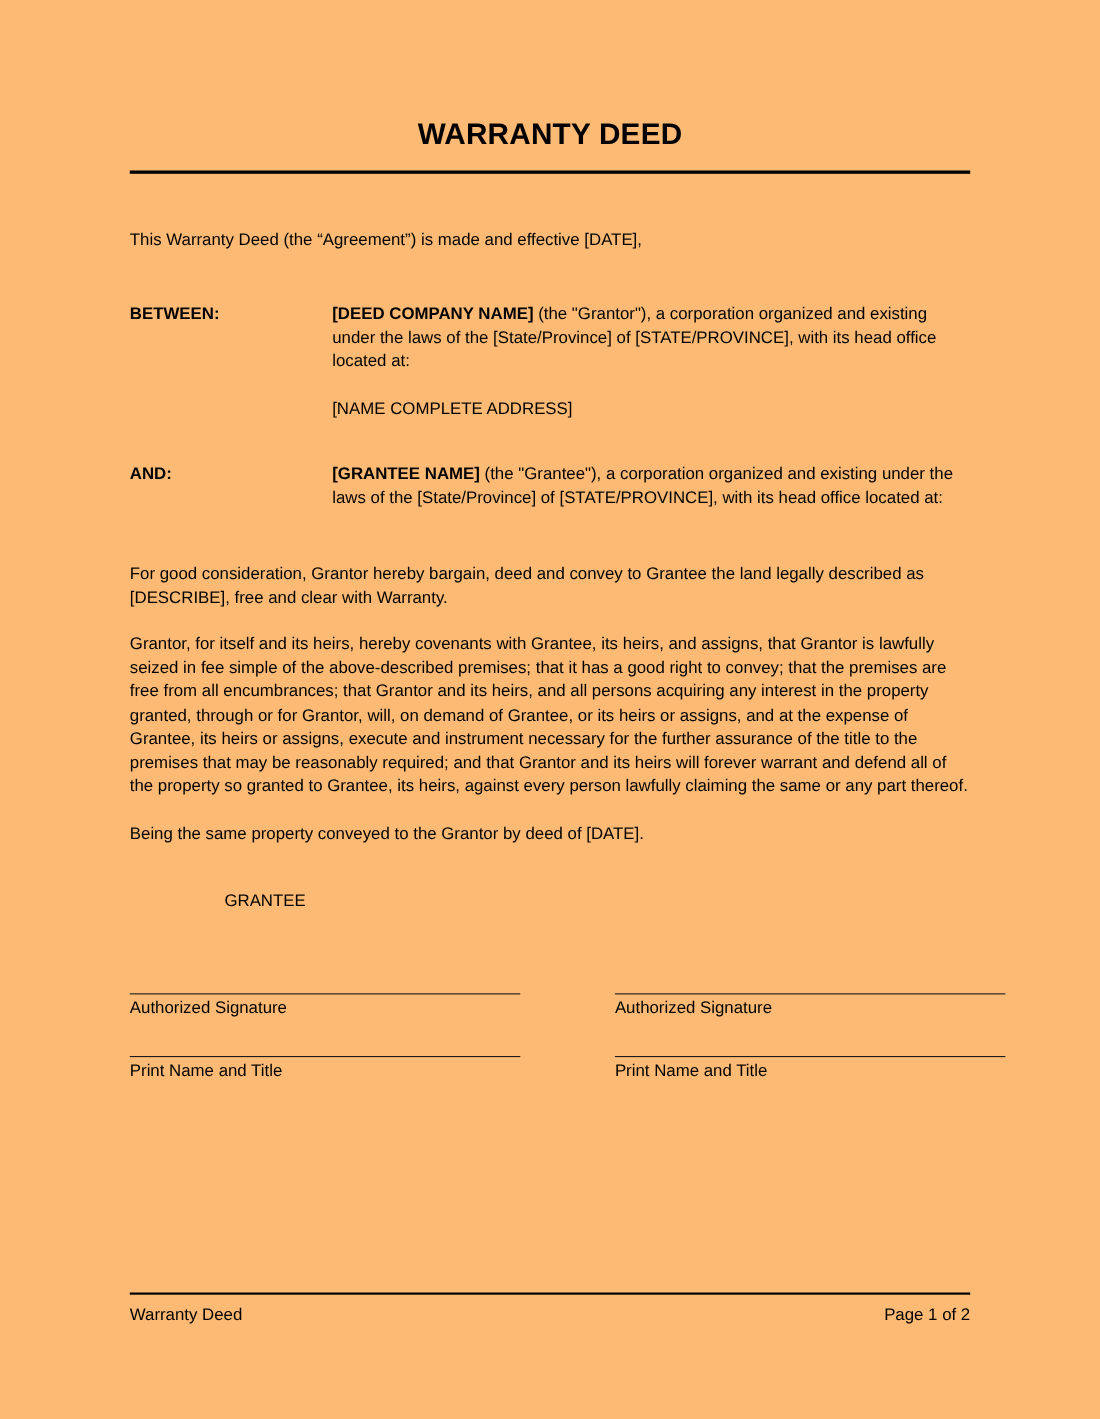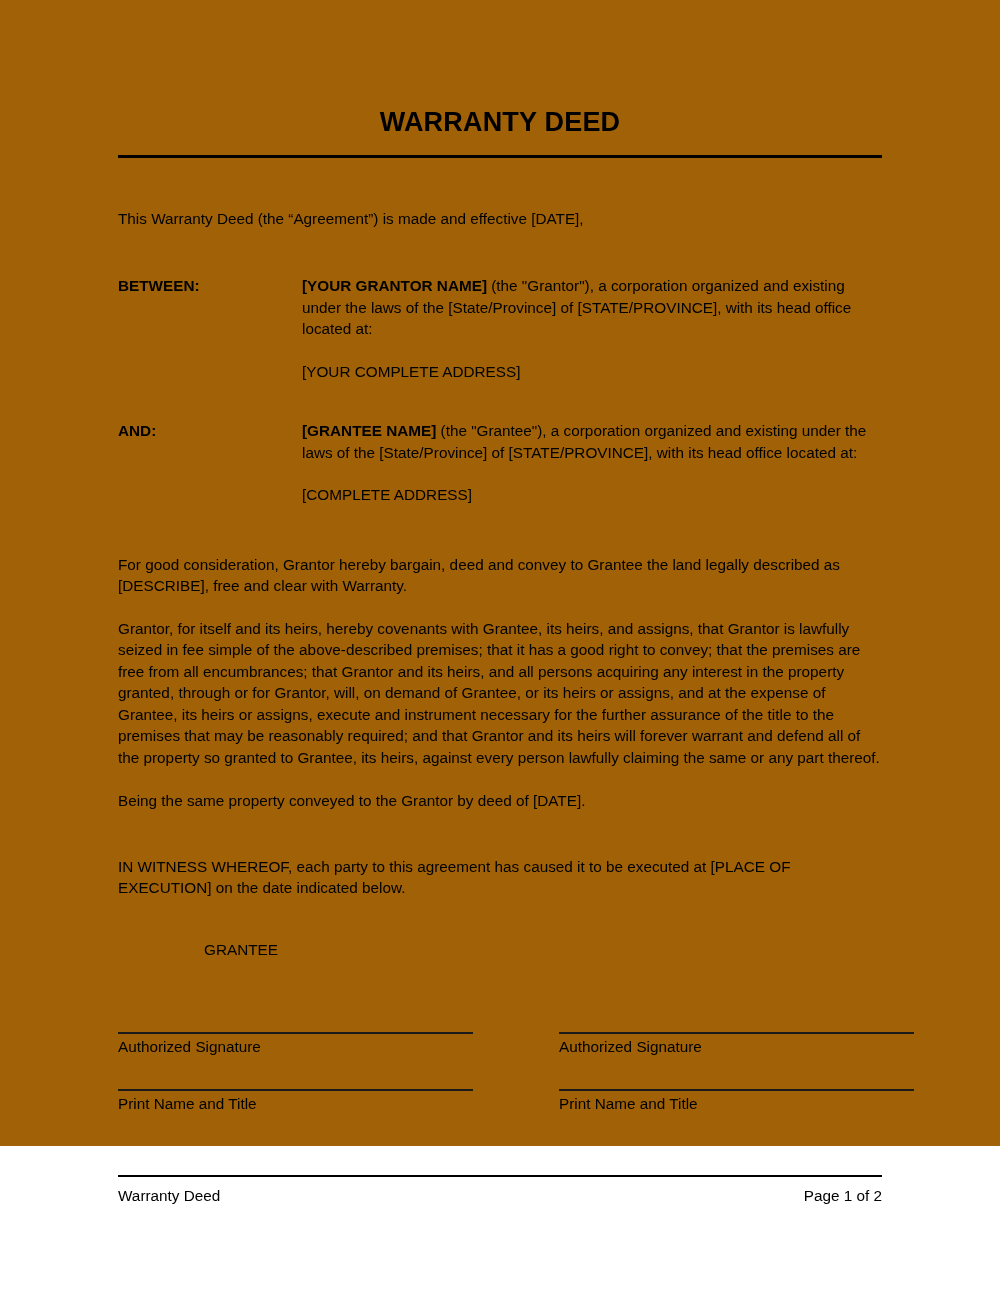--- a/index.html
+++ b/index.html
@@ -11,23 +11,23 @@
     width: 1000px;
     height: 1290px;
     font-family: "Liberation Sans", sans-serif;
     color: #000000;
     -webkit-font-smoothing: antialiased;
   }
 
   .page {
     position: relative;
     width: 1000px;
-    height: 1146px;
+    height: 1290px;
     box-sizing: border-box;
-    background: #a16207;
+    background: #fdba74;
     padding-left: 28px;
   }
 
   .content {
     position: absolute;
     left: 118px;
     top: 0;
     width: 764px;   
   }
 
@@ -159,44 +159,42 @@
     <h1 class="doc-title">WARRANTY DEED</h1>
 
     <div class="title-rule"></div>
 
     <p class="para intro">This Warranty Deed (the “Agreement”) is made and effective [DATE],</p>
 
     <div class="party party-between">
       <div class="party-label">BETWEEN:</div>
       <div class="party-body">
         <div>
-          <span class="bold">[YOUR GRANTOR NAME]</span><span> (the "Grantor"), a corporation organized and existing under the laws of the [State/Province] of [STATE/PROVINCE], with its head office located at:</span>
-        </div>
-        <div class="addr">[YOUR COMPLETE ADDRESS]</div>
+          <span class="bold">[DEED COMPANY NAME]</span><span> (the "Grantor"), a corporation organized and existing under the laws of the [State/Province] of [STATE/PROVINCE], with its head office located at:</span>
+        </div>
+        <div class="addr">[NAME COMPLETE ADDRESS]</div>
       </div>
     </div>
 
     <div class="party party-and">
       <div class="party-label">AND:</div>
       <div class="party-body">
         <div>
           <span class="bold">[GRANTEE NAME]</span><span> (the "Grantee"), a corporation organized and existing under the laws of the [State/Province] of [STATE/PROVINCE], with its head office located at:</span>
         </div>
-        <div class="addr">[COMPLETE ADDRESS]</div>
       </div>
     </div>
 
     <p class="para consideration">For good consideration, Grantor hereby bargain, deed and convey to Grantee the land legally described as [DESCRIBE], free and clear with Warranty.</p>
 
 
     <p class="para covenants-body">Grantor, for itself and its heirs, hereby covenants with Grantee, its heirs, and assigns, that Grantor is lawfully seized in fee simple of the above-described premises; that it has a good right to convey; that the premises are free from all encumbrances; that Grantor and its heirs, and all persons acquiring any interest in the property granted, through or for Grantor, will, on demand of Grantee, or its heirs or assigns, and at the expense of Grantee, its heirs or assigns, execute and instrument necessary for the further assurance of the title to the premises that may be reasonably required; and that Grantor and its heirs will forever warrant and defend all of the property so granted to Grantee, its heirs, against every person lawfully claiming the same or any part thereof.</p>
 
     <p class="para being-same">Being the same property conveyed to the Grantor by deed of [DATE].</p>
 
-    <p class="para witness">IN WITNESS WHEREOF, each party to this agreement has caused it to be executed at [PLACE OF EXECUTION] on the date indicated below.</p>
 
     <div class="sig-block">
 
       <div class="sig-row">
         <div class="sig-col right">
           <div class="sig-party-heading">GRANTEE</div>
         </div>
       </div>
 
       <div class="sig-row sig-slot-1">

